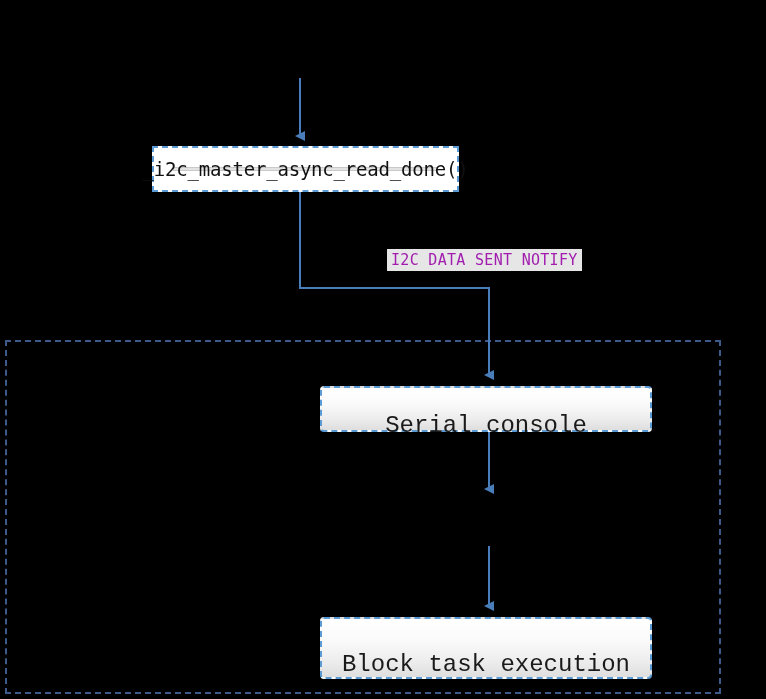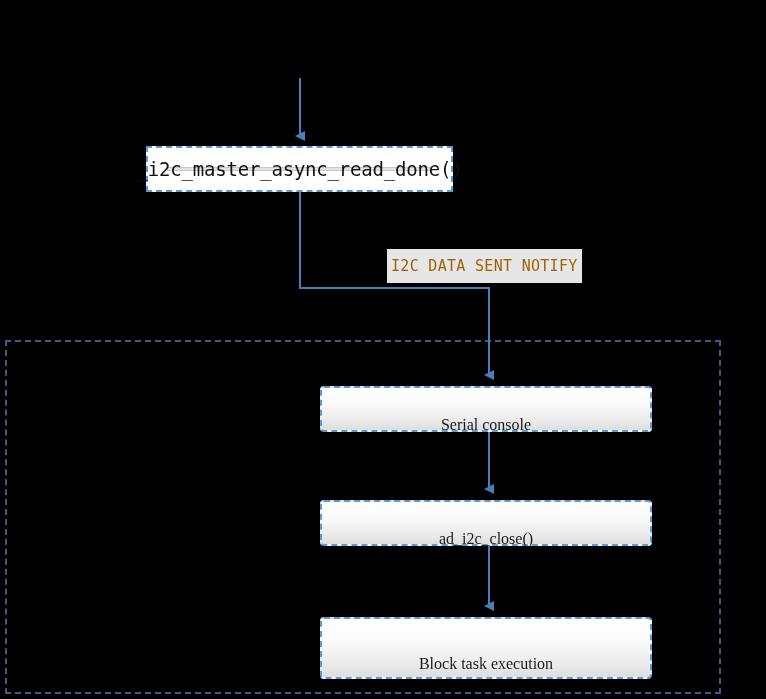--- a/index.html
+++ b/index.html
@@ -38,20 +38,21 @@
   
   .node-code {
     position: absolute;
     box-sizing: border-box;
     background: #ffffff;
     border: 2px dashed #5b9bd5;
     display: flex;
     align-items: center;
     justify-content: center;
     padding: 20px;
+    margin-left: 6px;
   }
   .node-code .inner {
     width: 100%;
     height: 100%;
     background: #e3e3e3;
     border: 1px solid #c9c9c9;
     display: flex;
     align-items: center;
     justify-content: center;
     font-family: "DejaVu Sans Mono", "Liberation Mono", monospace;
@@ -66,36 +67,36 @@
     position: absolute;
     box-sizing: border-box;
     border: 2px dashed #5b9bd5;
     border-radius: 4px;
     background: linear-gradient(to bottom, #ffffff 0%, #fbfbfb 35%, #ececec 75%, #dedede 100%);
     display: flex;
     align-items: center;
     justify-content: center;
   }
   .node-box .label {
-    font-family: Liberation Serif, serif;
-    font-size: 16px;
+    font-family: Liberation Mono, monospace;
+    font-size: 24px;
     color: #1a1a1a;
     white-space: nowrap;
     margin-top: 32px;
   }
 
   
   .edge-label {
     position: absolute;
     background: #e6e6e6;
-    color: #a16207;
+    color: #a21caf;
     font-family: "DejaVu Sans Mono", "Liberation Mono", monospace;
     font-size: 15px;
     line-height: 20px;
-    padding: 7px 4px;
+    padding: 1px 4px;
     white-space: nowrap;
     letter-spacing: 0.3px;
   }
 </style>
 </head>
 <body>
 
 <div id="canvas">
 
   <div class="group-container" style="left:5px; top:340px; width:716px; height:354px;"></div>
@@ -119,21 +120,18 @@
   <div class="node-code" style="left:146px; top:146px; width:307px; height:46px;">
     <span class="inner">_i2c_master_async_read_done()</span>
   </div>
 
   <div class="edge-label" style="left:387px; top:249px;">I2C DATA SENT NOTIFY</div>
 
   <div class="node-box" style="left:320px; top:386px; width:332px; height:46px;">
     <span class="label">Serial console</span>
   </div>
 
-  <div class="node-box" style="left:320px; top:500px; width:332px; height:46px;">
-    <span class="label">ad_i2c_close()</span>
-  </div>
 
   <div class="node-box" style="left:320px; top:617px; width:332px; height:62px;">
     <span class="label">Block task execution</span>
   </div>
 
 </div>
 
 </body></html>

